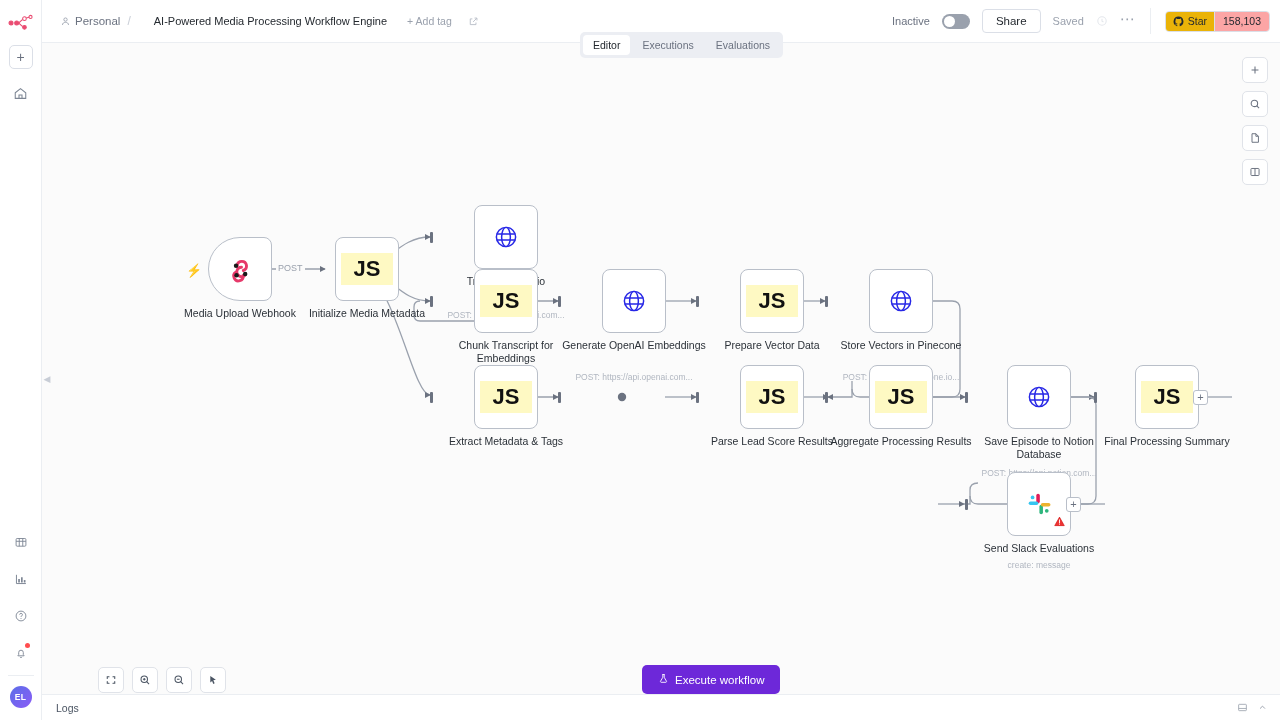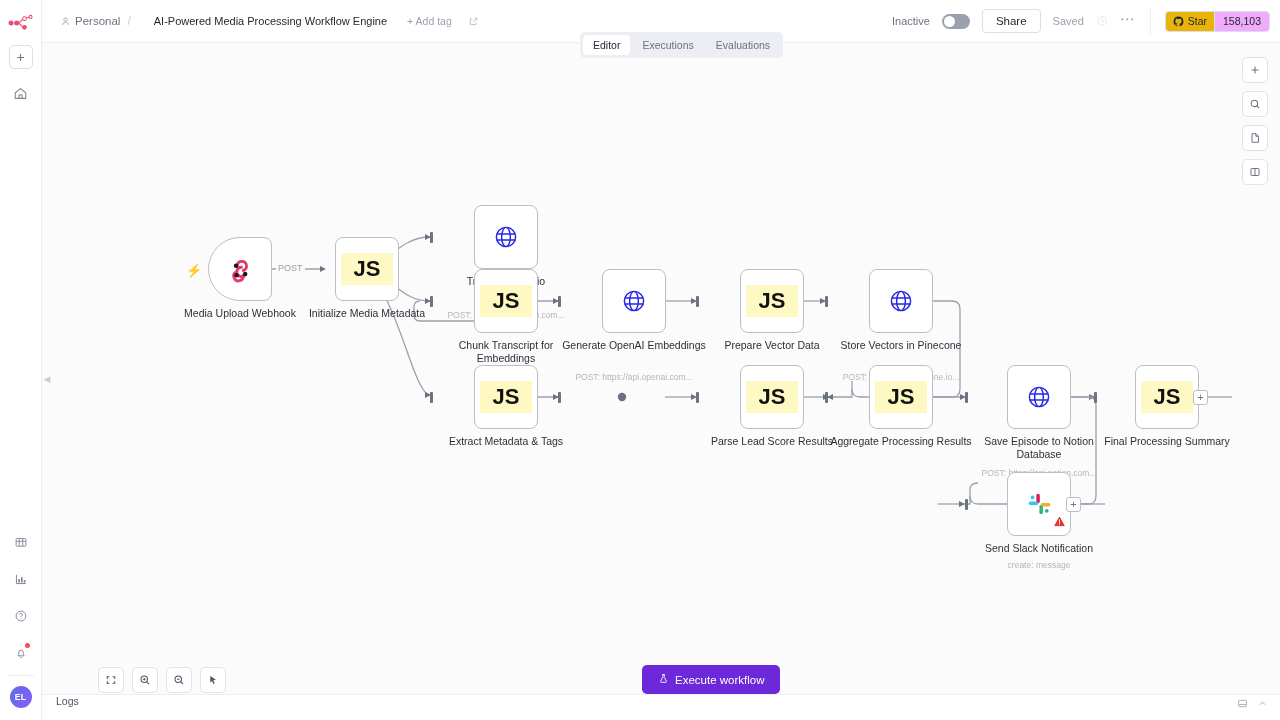--- a/index.html
+++ b/index.html
@@ -78,21 +78,21 @@
   .divider-v { width: 1px; height: 26px; background: #ebeef2; margin: 0 2px; }
   .star-box {
     display: flex; align-items: stretch; border: 1px solid #dbdfe7;
     border-radius: 4px; overflow: hidden; height: 21px;
   }
   .star-left {
     display: flex; align-items: center; gap: 4px;
     background: #eab308; padding: 0 7px; font-size: 10.5px; color: #24292f;
     border-right: 1px solid #dbdfe7;
   }
-  .star-count { background: #f0abfc; padding: 0 8px; font-size: 10.5px; color: #24292f;
+  .star-count { background: #fca5a5; padding: 0 8px; font-size: 10.5px; color: #24292f;
     display: flex; align-items: center; }
 
   
   #tabs {
     position: absolute; left: 580px; top: 32px;
     background: #eceef3; border-radius: 5px; padding: 3px;
     display: flex; gap: 2px; z-index: 36;
   }
   .tab { font-size: 10.5px; color: #6b7280; padding: 4px 10px; border-radius: 4px; }
   .tab.active { background: #fff; color: #24292f; }
@@ -175,21 +175,21 @@
   }
   #execute-btn {
     position: absolute; left: 600px; bottom: 26px;
     background: #6d28d9; color: #fff; border: none; border-radius: 5px;
     font-size: 11.5px; padding: 8px 16px; display: flex; align-items: center; gap: 6px;
     font-family: inherit; z-index: 30;
   }
   #logsbar {
     position: absolute; left: 42px; right: 0; bottom: 0; height: 26px;
     background: #fff; border-top: 1px solid #ebeef2;
-    display: flex; align-items: flex-start; padding-left: 14px; z-index: 32;
+    display: flex; align-items: center; padding-left: 14px; z-index: 32;
   }
   .logs-label { font-size: 10.5px; color: #4b5563; }
   .logs-right { margin-left: auto; display: flex; gap: 9px; padding-right: 12px; color: #9aa1ad; }
 </style>
 </head>
 <body>
 
 <div id="app">
 
   <div id="rail">
@@ -520,21 +520,21 @@
           </g>
         </svg>
         <span class="warn-tri">
           <svg viewBox="0 0 16 16" width="11" height="11">
             <path d="M8 1.6 15 14H1Z" fill="#e33" stroke="#c00" stroke-width=".8" stroke-linejoin="round"></path>
             <path d="M8 5.6v4.2" stroke="#fff" stroke-width="1.3" stroke-linecap="round"></path>
             <circle cx="8" cy="11.8" r=".85" fill="#fff"></circle>
           </svg>
         </span>
       </div>
-      <div class="node-label">Send Slack Notification</div>
+      <div class="node-label">Send Slack Evaluations</div>
       <div class="node-sub" style="top:88px;">create: message</div>
     </div>
 
     <div class="plus-stub" style="left:1151px; top:347px;">+</div>
     <div class="plus-stub" style="left:1024px; top:454px;">+</div>
 
     <div id="canvas-tools">
       <div class="ctool">
         <svg viewBox="0 0 16 16" width="12" height="12" stroke="#6b7280" stroke-width="1.4">
           <path d="M8 3.4v9.2M3.4 8h9.2"></path>

